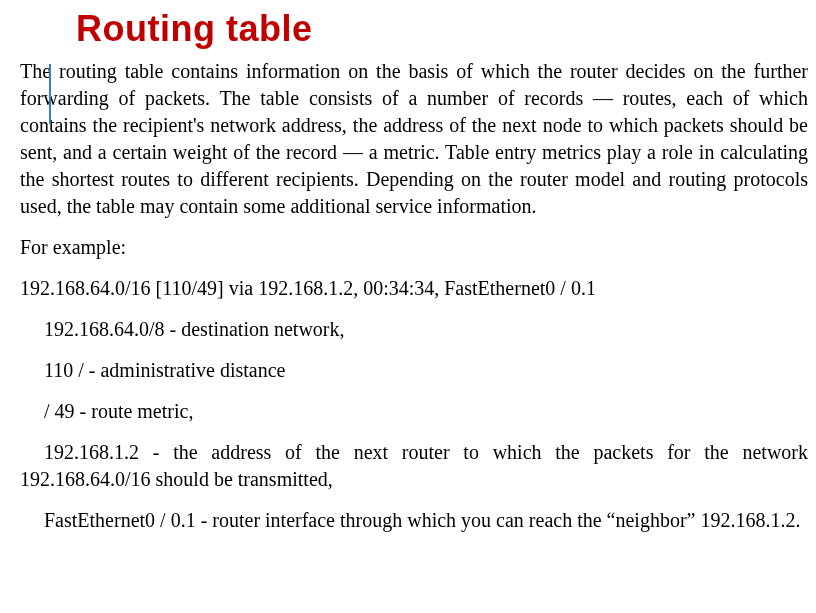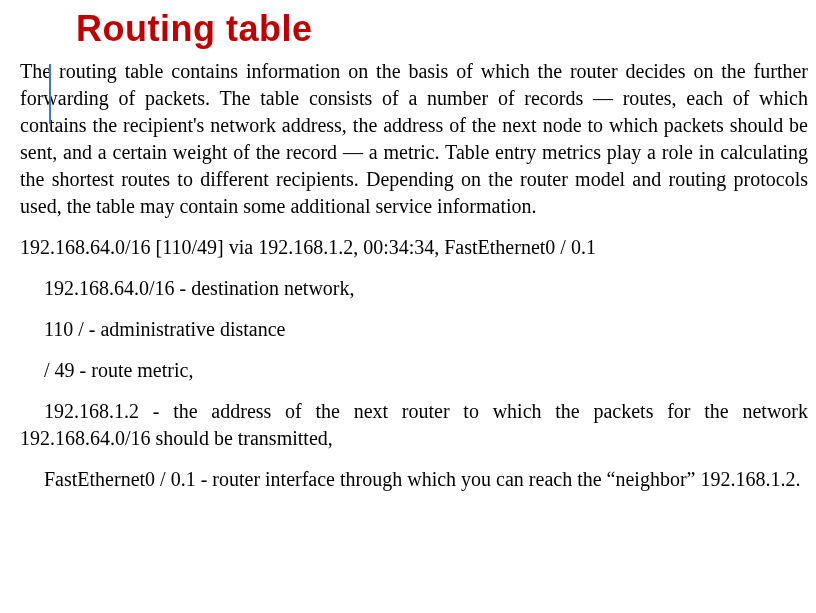--- a/index.html
+++ b/index.html
@@ -51,25 +51,26 @@
 </head>
 <body>
 
 <div class="page">
   <div class="cursor-mark"></div>
 
   <h1 class="heading">Routing table</h1>
 
   <p class="body-text">The routing table contains information on the basis of which the router decides on the further forwarding of packets. The table consists of a number of records — routes, each of which contains the recipient's network address, the address of the next node to which packets should be sent, and a certain weight of the record — a metric. Table entry metrics play a role in calculating the shortest routes to different recipients. Depending on the router model and routing protocols used, the table may contain some additional service information.</p>
 
+  <p class="body-text left">For example:</p>
 
   <p class="body-text left">192.168.64.0/16 [110/49] via 192.168.1.2, 00:34:34, FastEthernet0 / 0.1</p>
 
 
-  <p class="body-text left indent">192.168.64.0/16 - destination network,</p>
+  <p class="body-text left indent">192.168.64.0/8 - destination network,</p>
 
   <p class="body-text left indent">110 / - administrative distance</p>
 
   <p class="body-text left indent">/ 49 - route metric,</p>
 
   <p class="body-text indent">192.168.1.2 - the address of the next router to which the packets for the network 192.168.64.0/16 should be transmitted,</p>
 
 
   <p class="body-text indent">FastEthernet0 / 0.1 - router interface through which you can reach the “neighbor” 192.168.1.2.</p>
 </div>

